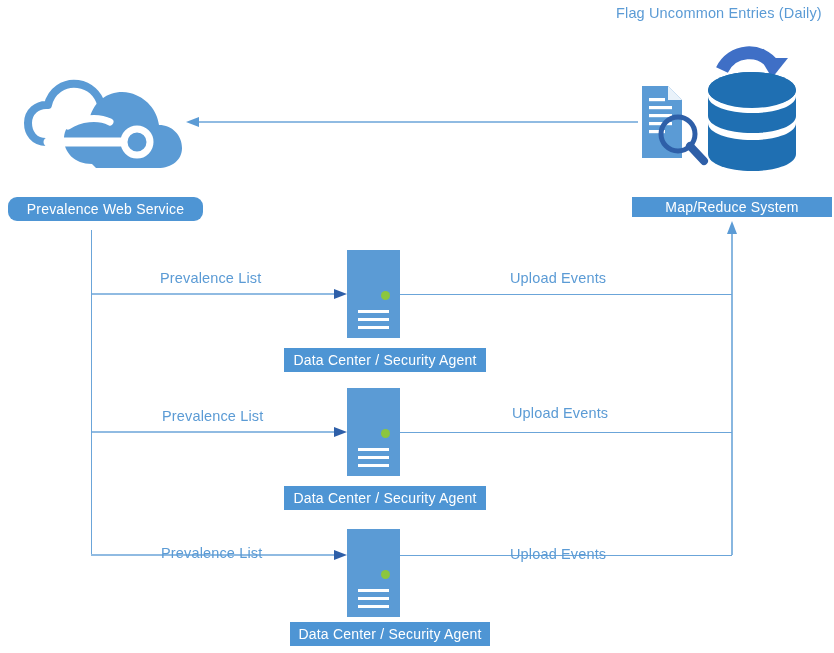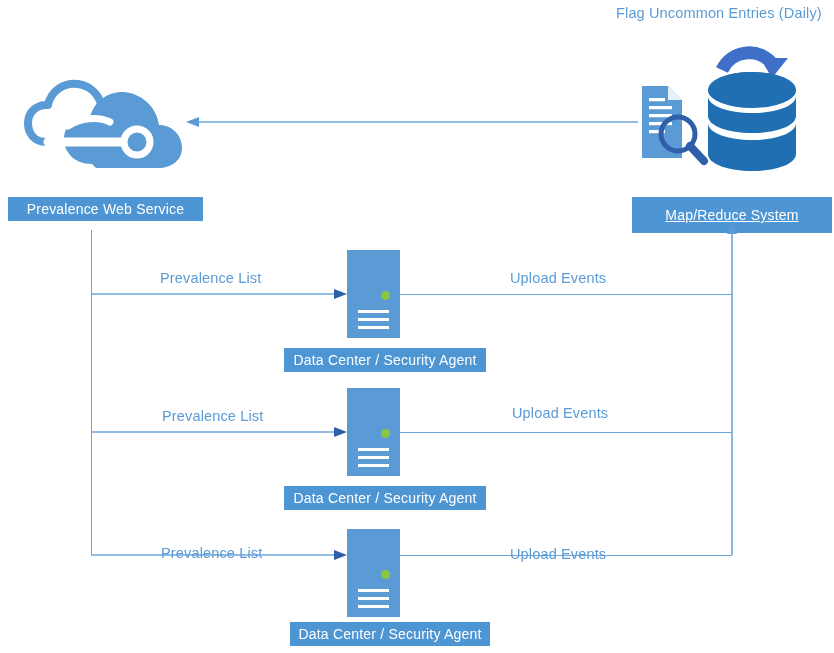--- a/index.html
+++ b/index.html
@@ -122,23 +122,23 @@
     </svg>
   </div>
 
   <div class="abs" style="left:186px;top:113px;width:452px;height:18px;">
     <svg width="452" height="18" viewBox="0 0 452 18">
       <line x1="12" y1="9" x2="452" y2="9" stroke="#6BA5D9" stroke-width="1.6"></line>
       <polygon points="0,9 13,4 13,14" fill="#5B9BD5"></polygon>
     </svg>
   </div>
 
-  <div class="abs caption-bar" style="left:8px;top:197px;width:195px;height:24px;">Prevalence Web Service</div>
-
-  <div class="abs caption-bar" style="left:632px;top:197px;width:200px;height:36px;text-decoration:underline;">Map/Reduce System</div>
+  <div class="abs caption-bar" style="left:8px;top:197px;width:195px;height:24px;border-radius:9px;">Prevalence Web Service</div>
+
+  <div class="abs caption-bar" style="left:632px;top:197px;width:200px;height:20px;">Map/Reduce System</div>
 
   <div class="abs vline" style="left:91px;top:230px;height:324px;"></div>
 
   <div class="abs" style="left:724px;top:221px;width:16px;height:334px;">
     <svg width="16" height="334" viewBox="0 0 16 334">
       <line x1="8" y1="12" x2="8" y2="334" stroke="#6BA5D9" stroke-width="1.6"></line>
       <polygon points="8,0 3,13 13,13" fill="#5B9BD5"></polygon>
     </svg>
   </div>
 

